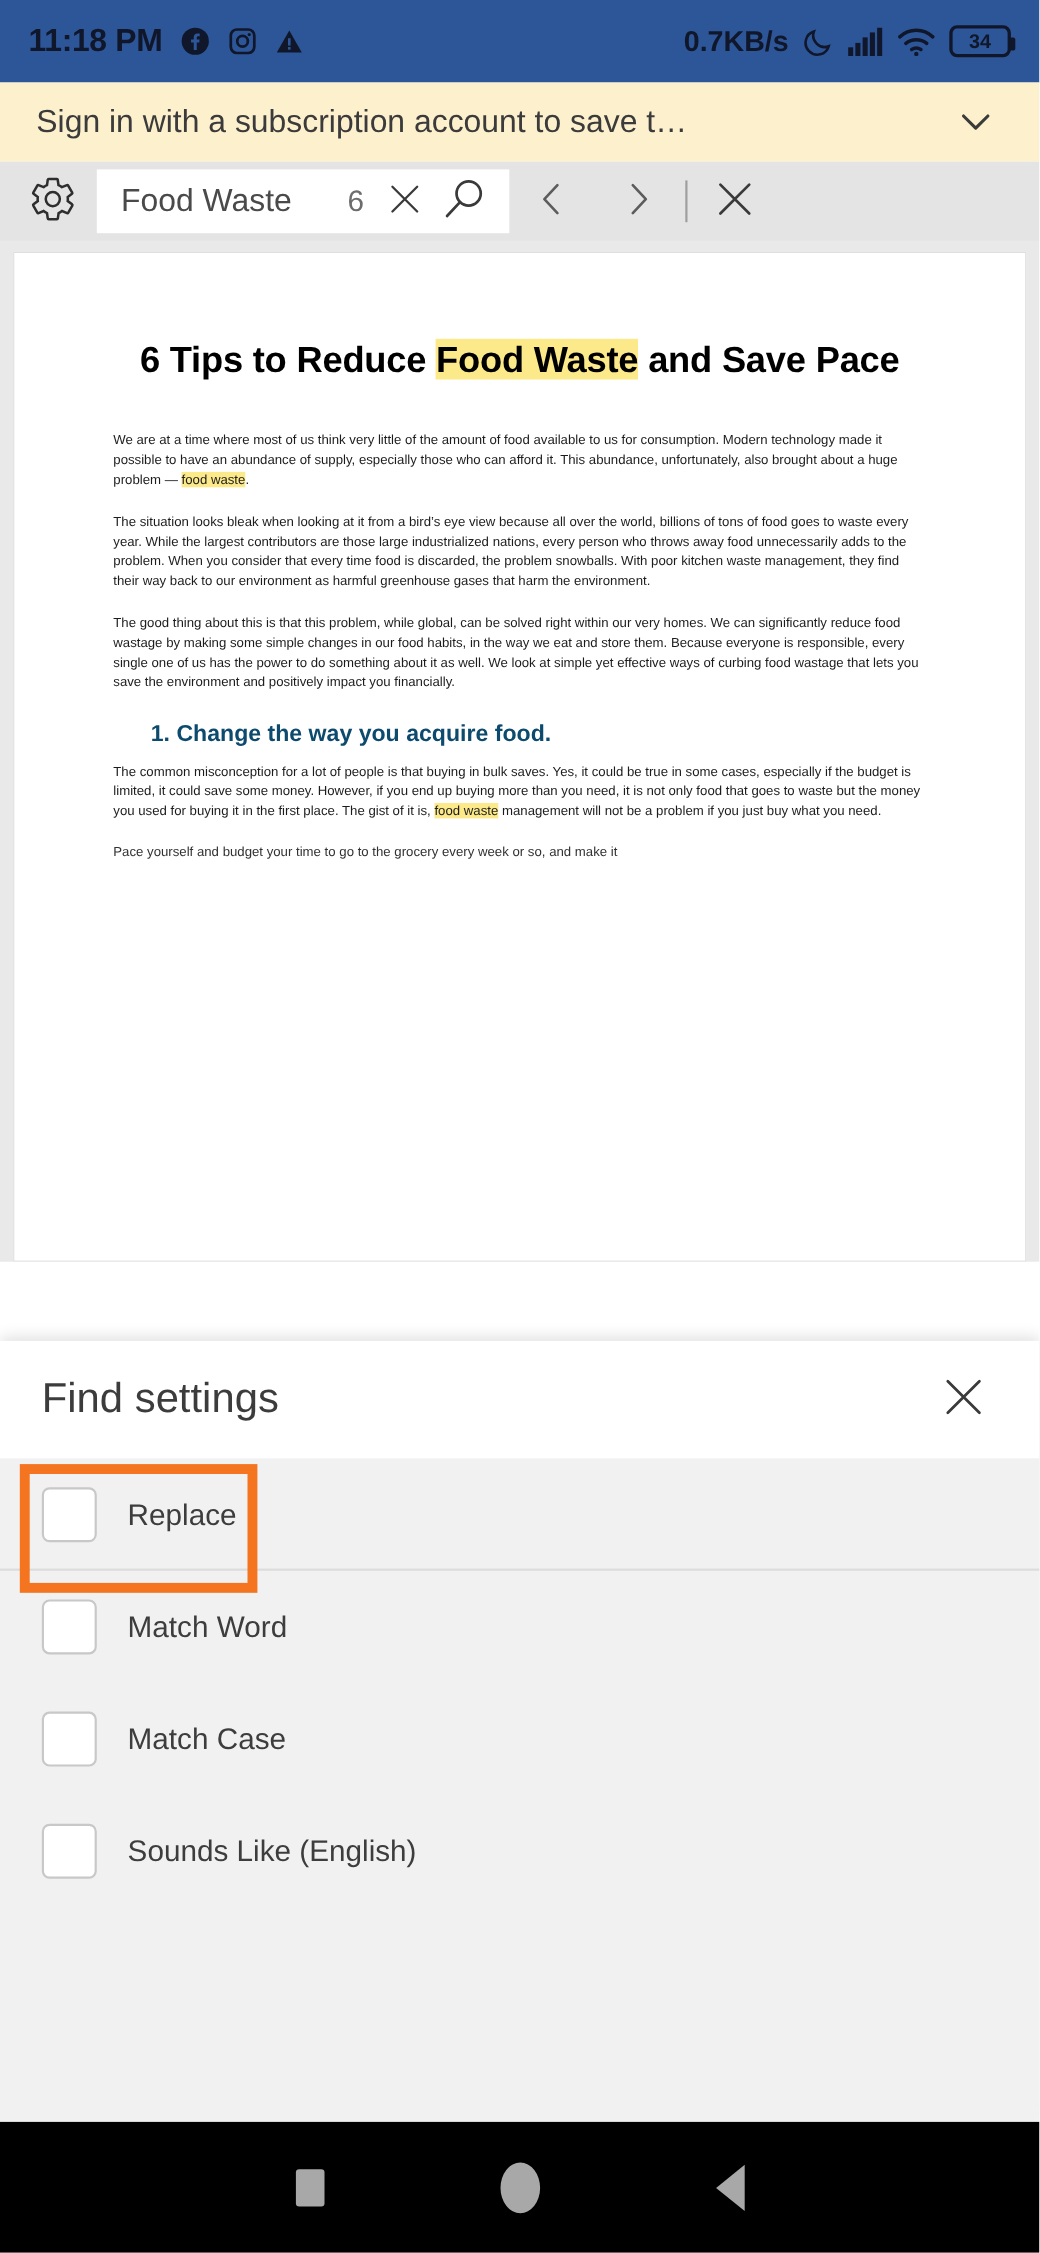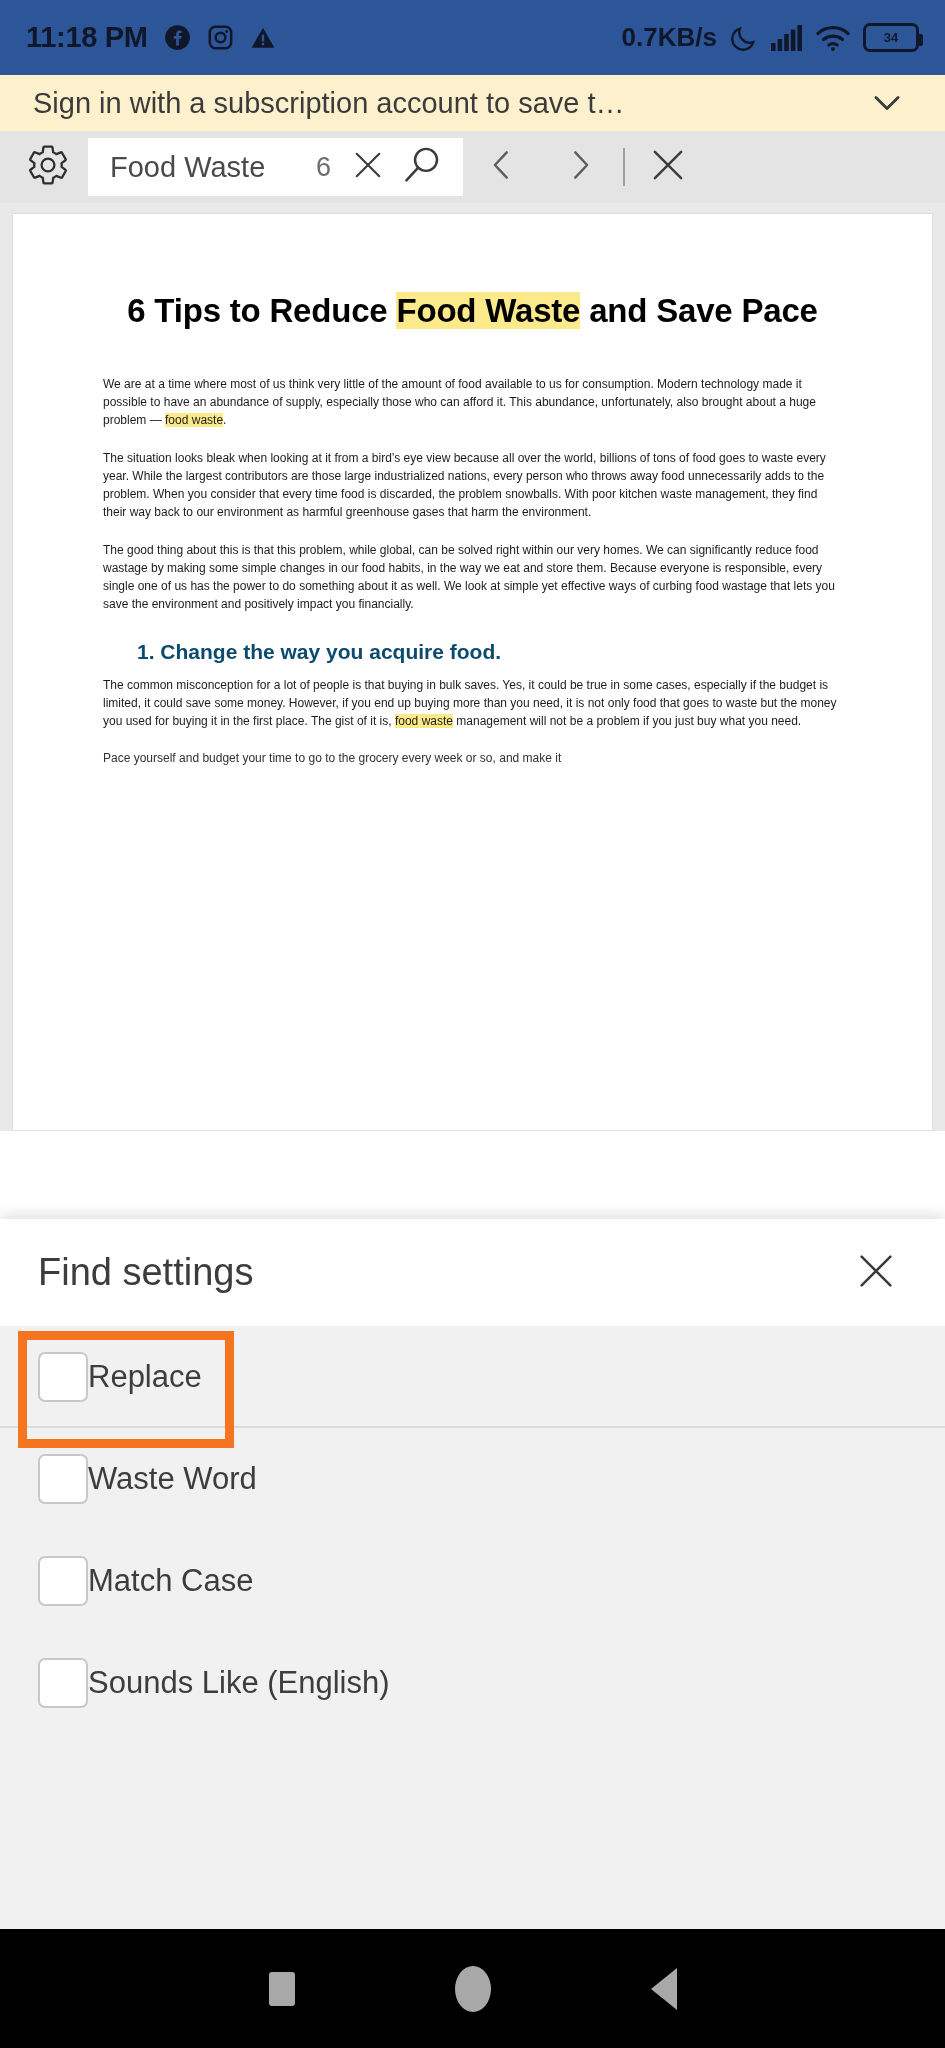--- a/index.html
+++ b/index.html
@@ -26,25 +26,25 @@
   .sb-net { font-size:26px; font-weight:bold; color:#10172a; }
   .sb-icon { display:flex; align-items:center; }
   .battery {
     width:56px; height:29px; border:3px solid #10172a; border-radius:7px;
     display:flex; align-items:center; justify-content:center; position:relative;
   }
   .battery:after {
     content:""; position:absolute; right:-7px; top:8px;
     width:5px; height:12px; background:#10172a; border-radius:0 2px 2px 0;
   }
-  .battery span { font-size:13px; font-weight:bold; line-height:1; color:#10172a; }
+  .battery span { font-size:18px; font-weight:bold; line-height:1; color:#10172a; }
 
   
   .signin-banner {
-    height:56px;
+    height:72px;
     background:#fdf0cd;
     display:flex;
     align-items:center;
     padding:0 33px;
   }
   .signin-text {
     font-size:29px;
     color:#3b3b3b;
     white-space:nowrap;
     overflow:hidden;
@@ -177,22 +177,23 @@
     background:#dcdcdc;
   }
   .cbox {
     width:50px; height:50px;
     background:#ffffff;
     border:2px solid #c8c8c8;
     border-radius:7px;
     flex:0 0 auto;
   }
   .opt-label {
-    font-size:31px;
+    font-size:27px;
     color:#3d3d3d;
+    margin-left:28px;
   }
   .highlight-box {
     position:absolute;
     left:18px;
     top:1331px;
     width:216px;
     height:117px;
     border:9px solid #f4741f;
     box-sizing:border-box;
     pointer-events:none;
@@ -378,21 +379,21 @@
     </span>
   </div>
 
   <div class="opt-list">
     <div class="opt-row bordered">
       <span class="cbox"></span>
       <span class="opt-label">Replace</span>
     </div>
     <div class="opt-row">
       <span class="cbox"></span>
-      <span class="opt-label">Waste Word</span>
+      <span class="opt-label">Match Word</span>
     </div>
     <div class="opt-row">
       <span class="cbox"></span>
       <span class="opt-label">Match Case</span>
     </div>
     <div class="opt-row">
       <span class="cbox"></span>
       <span class="opt-label">Sounds Like (English)</span>
     </div>
   </div>

